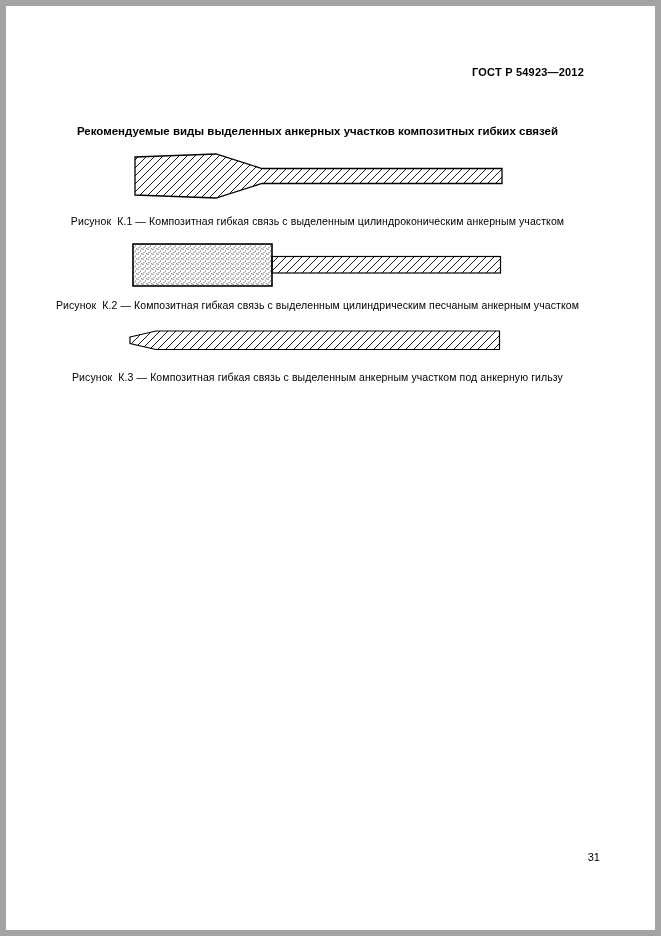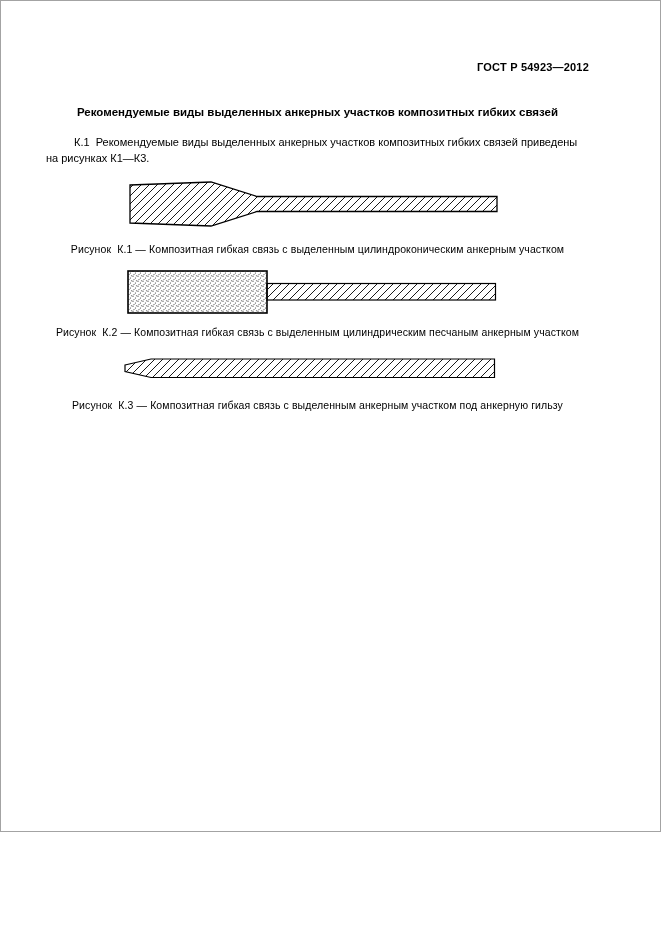--- a/index.html
+++ b/index.html
@@ -4,23 +4,23 @@
 <style>
   html, body {
     margin: 0;
     padding: 0;
     background: #ffffff;
   }
   .page {
     position: relative;
     box-sizing: border-box;
     width: 661px;
-    height: 832px;
+    height: 936px;
     background: #ffffff;
-    border: 1px solid #a3a3a3;
+    border: 6px solid #a3a3a3;
     font-family: "Liberation Sans", "DejaVu Sans", sans-serif;
     color: #000000;
     overflow: hidden;
   }
   .content {
     padding: 0 71px 0 45px;
   }
   .gost-header {
     margin-top: 60px;
     text-align: right;
@@ -29,21 +29,21 @@
     letter-spacing: 0.2px;
   }
   .appendix {
     margin-top: 14px;
     text-align: center;
     font-size: 11px;
     font-weight: bold;
     line-height: 1.45;
   }
   .title {
-    margin: 32px 0 0 0;
+    margin: 46px 0 0 0;
     text-align: center;
     font-size: 11.5px;
     font-weight: bold;
     line-height: 1.3;
   }
   .body-text {
     margin: 15px 0 0 0;
     font-size: 11px;
     line-height: 1.45;
     text-indent: 28px;
@@ -83,21 +83,20 @@
 <div class="page">
   <div class="content">
 
     <div class="gost-header">ГОСТ Р 54923—2012</div>
 
     <div class="appendix">
     </div>
 
     <div class="title">Рекомендуемые виды выделенных анкерных участков композитных гибких связей</div>
 
-    <p class="body-text">К.1  Рекомендуемые виды выделенных анкерных участков композитных гибких связей приведены на рисунках К1—К3.</p>
 
     <figure class="fig">
       <svg class="fig-art fig1-art" width="370" height="46" viewBox="0 0 370 46">
         <defs>
           <pattern id="hatch1" width="8" height="8" patternUnits="userSpaceOnUse">
             <path d="M-1,9 L9,-1 M-1,1 L1,-1 M7,9 L9,7" stroke="#1a1a1a" stroke-width="1" fill="none"></path>
           </pattern>
         </defs>
         <polygon points="1,4 82,1 128,15.5 368,15.5 368,30.5 128,30.5 82,45 1,42" fill="url(#hatch1)" stroke="#000000" stroke-width="1.3"></polygon>
       </svg>

